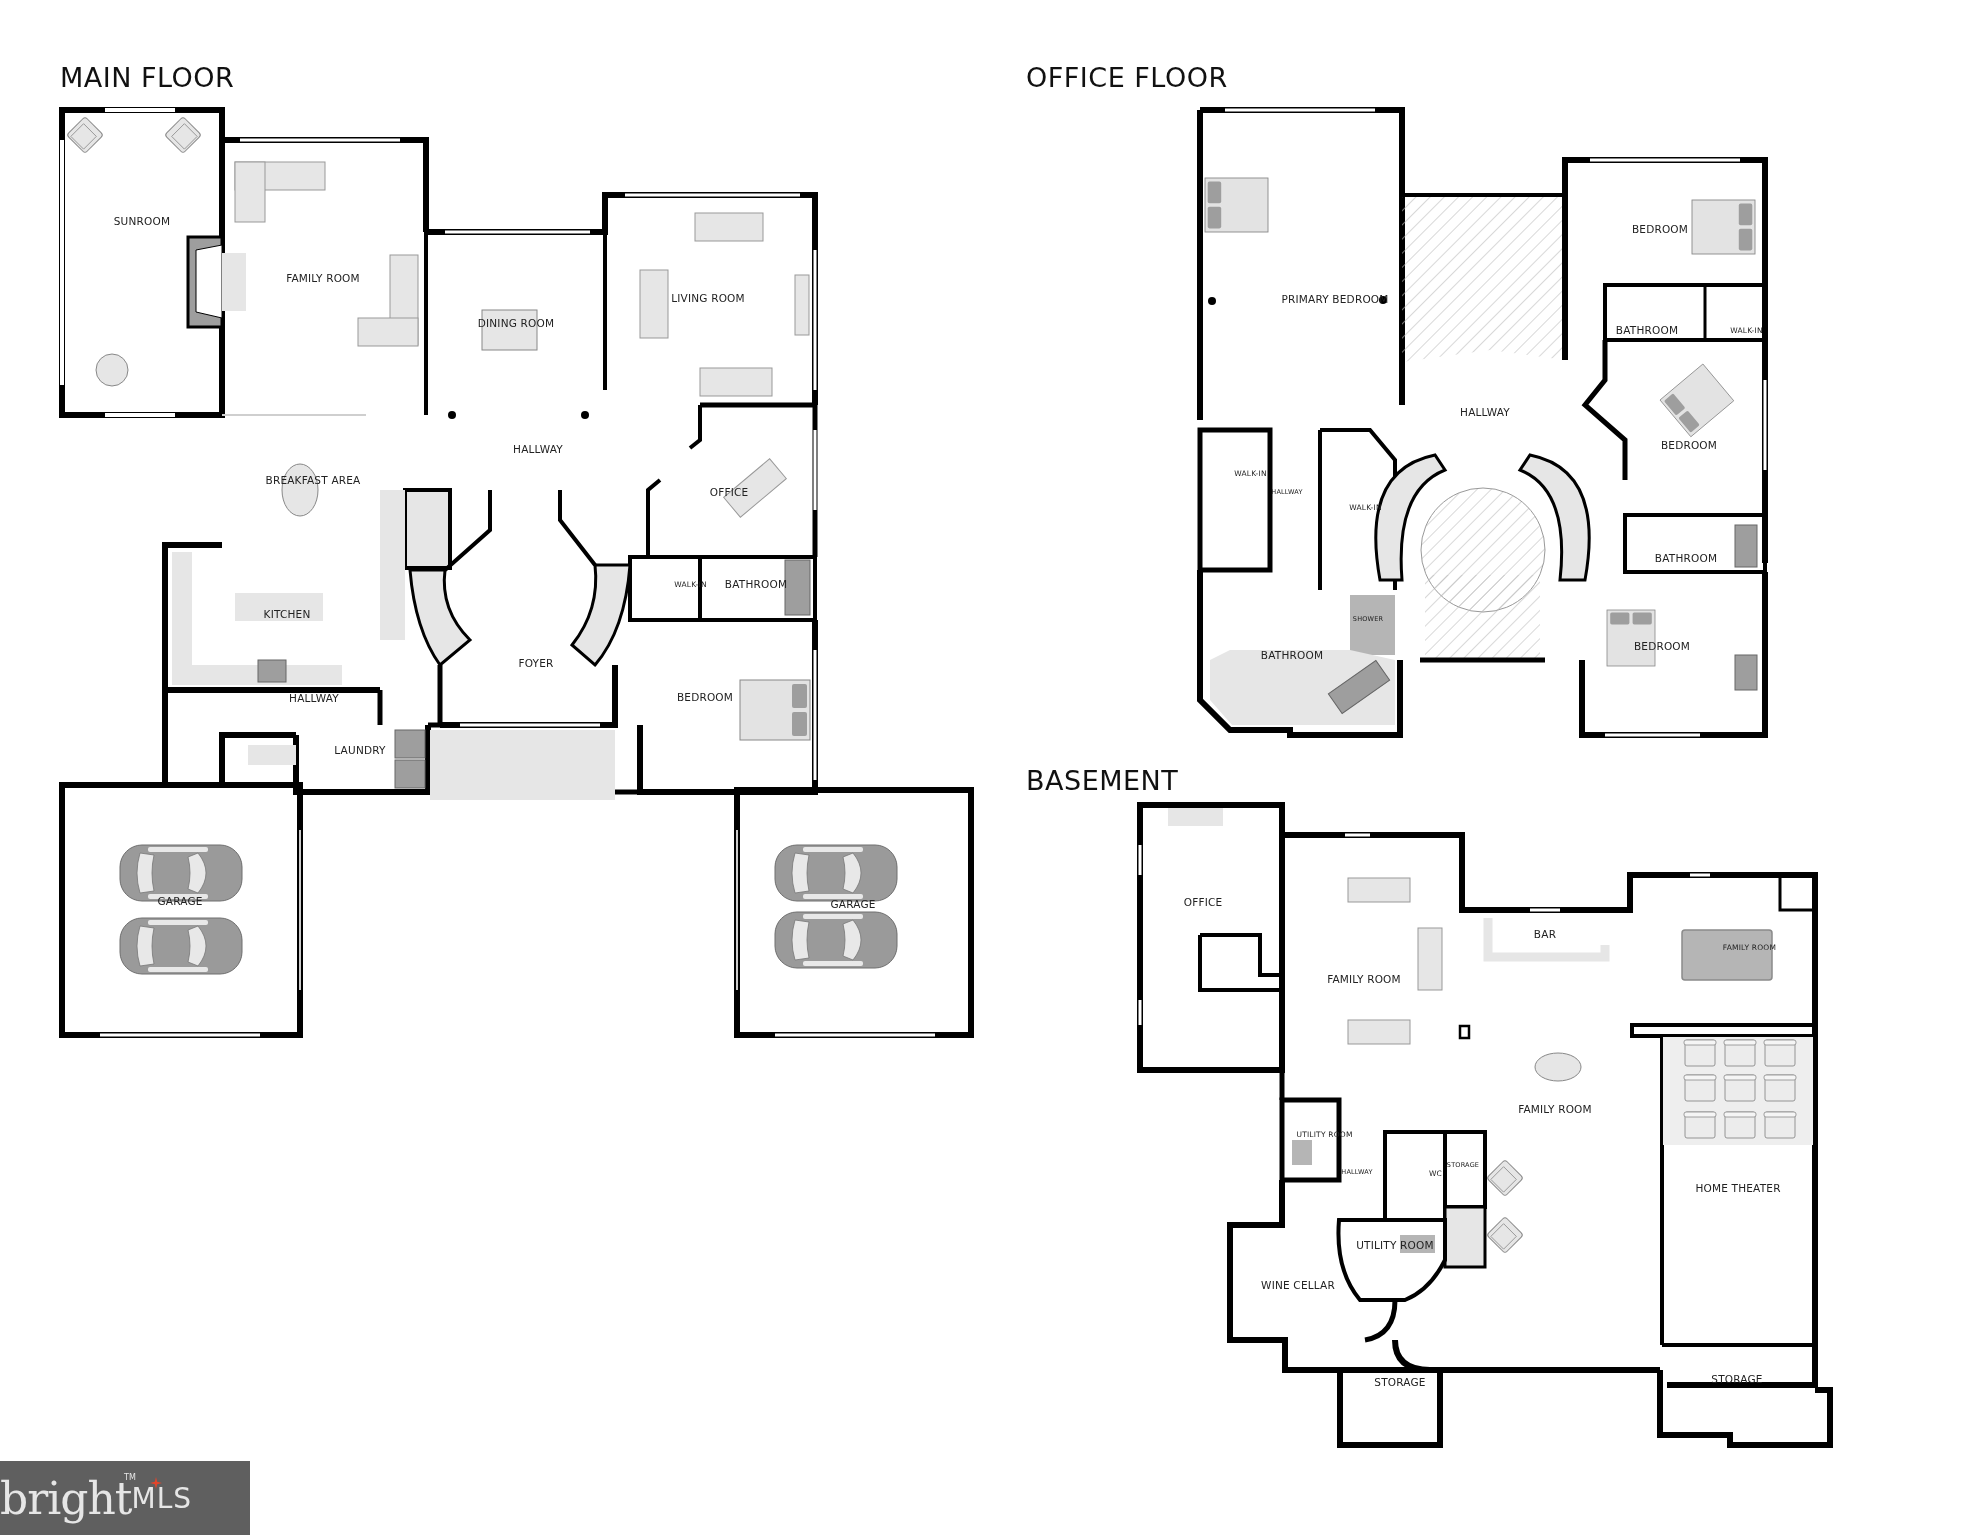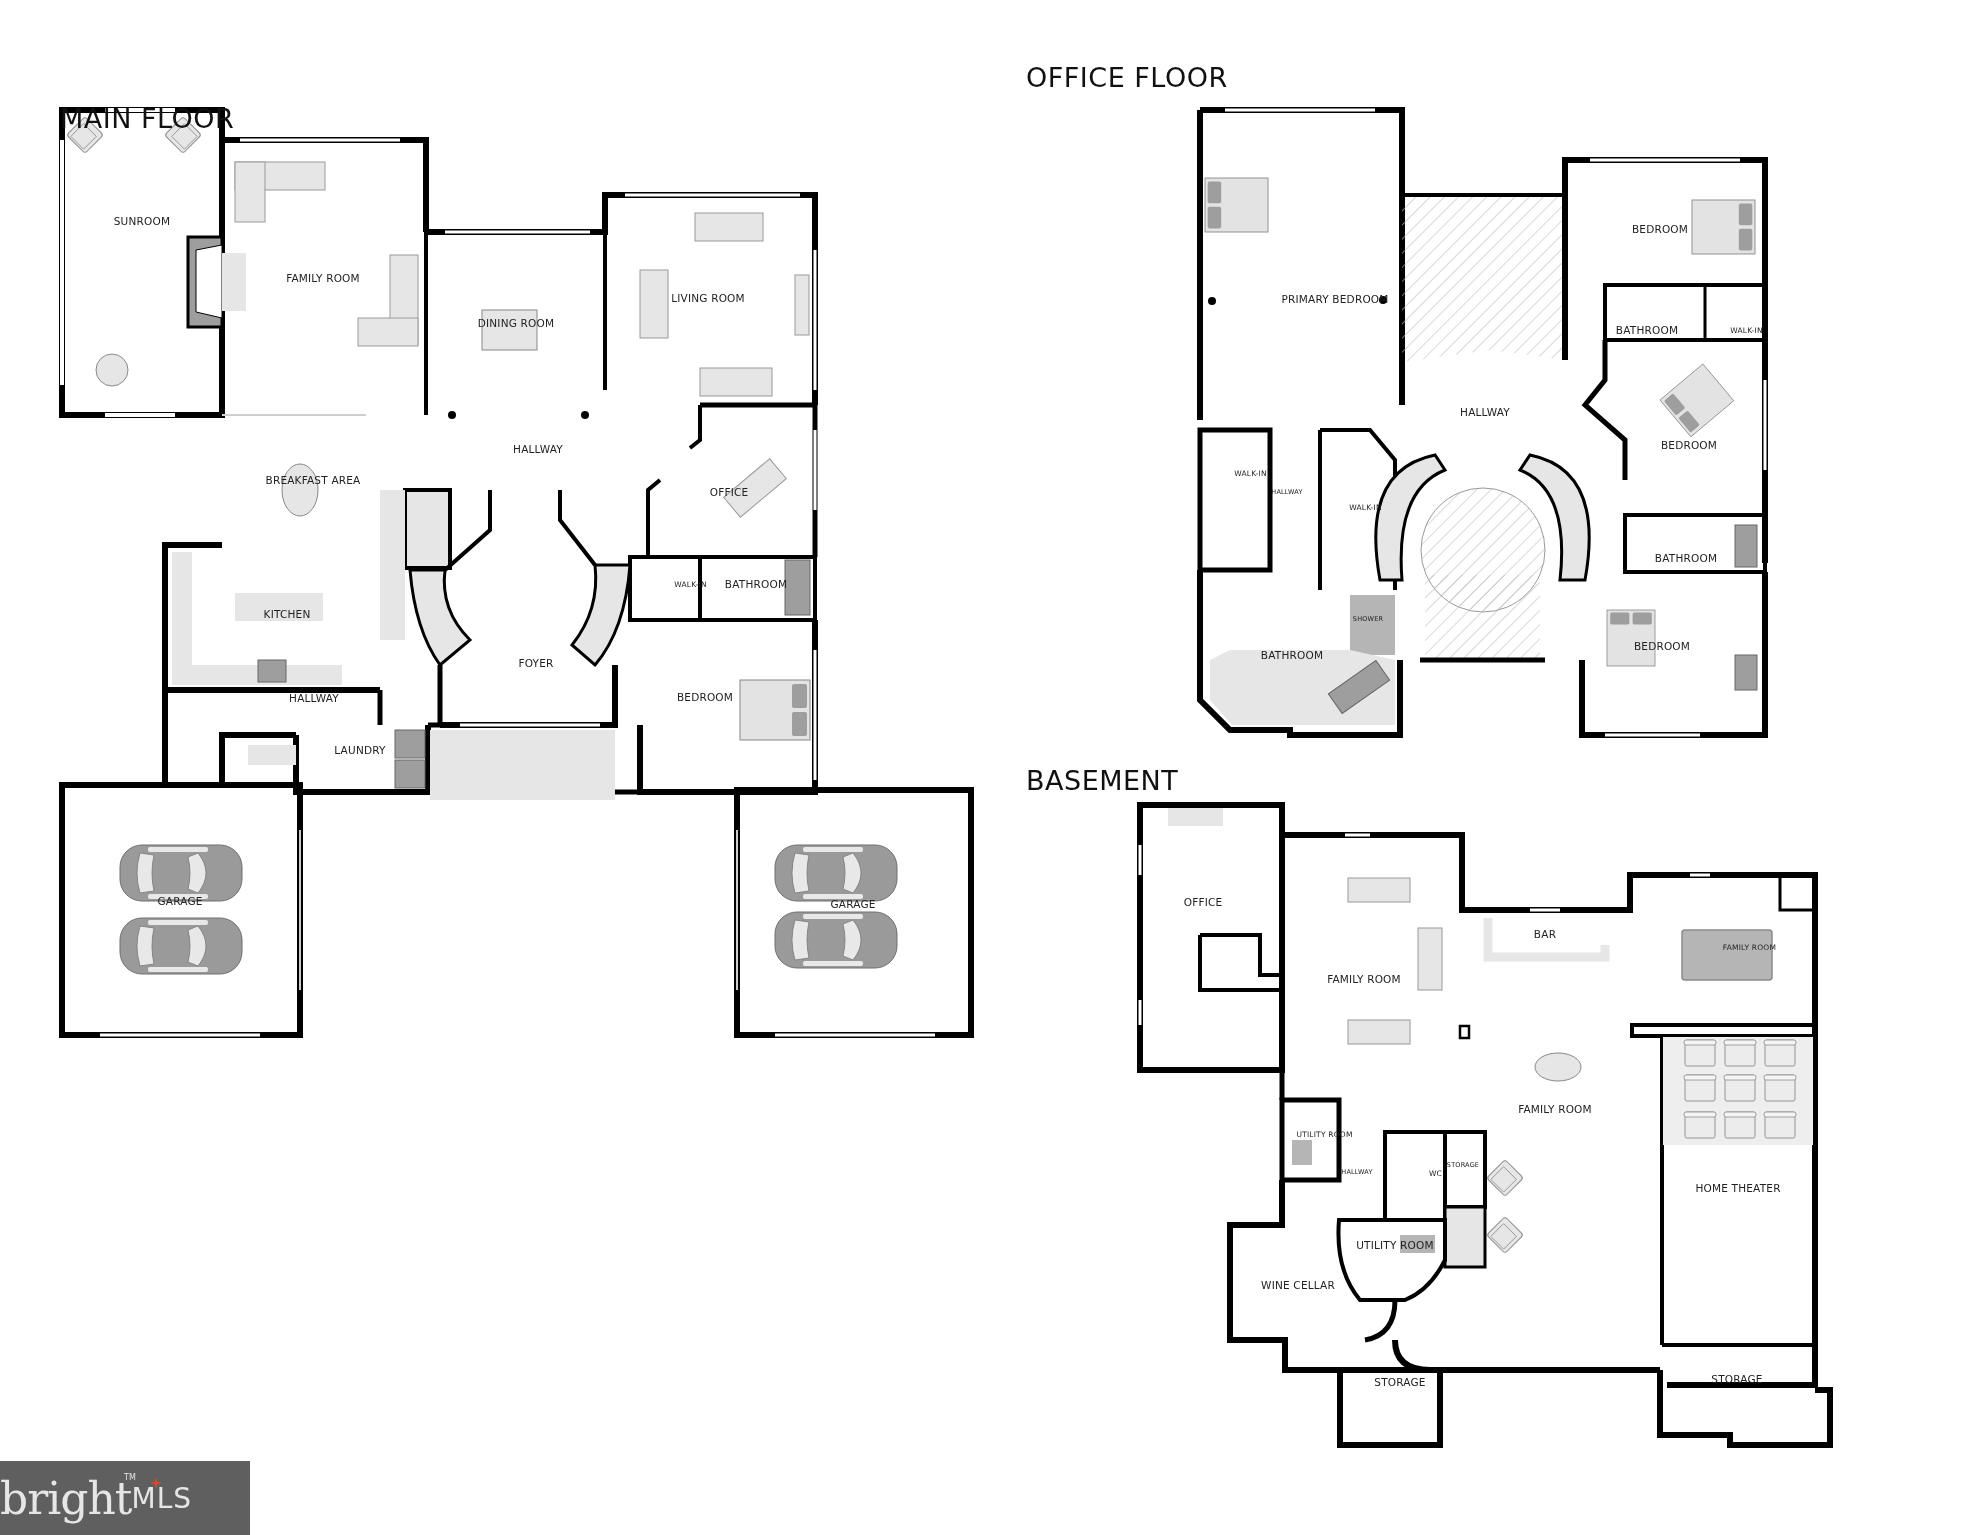--- a/index.html
+++ b/index.html
@@ -251,21 +251,21 @@
     <use href="#theater-seat" transform="translate(1765 1040)"></use>
     <use href="#theater-seat" transform="translate(1685 1075)"></use>
     <use href="#theater-seat" transform="translate(1725 1075)"></use>
     <use href="#theater-seat" transform="translate(1765 1075)"></use>
     <use href="#theater-seat" transform="translate(1685 1112)"></use>
     <use href="#theater-seat" transform="translate(1725 1112)"></use>
     <use href="#theater-seat" transform="translate(1765 1112)"></use>
   </g>
 </svg>
 
-<div class="floor-title" style="left:60px; top:62px;margin-top:41px;">MAIN FLOOR</div>
+<div class="floor-title" style="left:60px; top:62px;">MAIN FLOOR</div>
 <div class="floor-title" style="left:1026px; top:62px;">OFFICE FLOOR</div>
 <div class="floor-title" style="left:1026px; top:765px;">BASEMENT</div>
 
 <div class="room-label" style="left:142px; top:221px;">SUNROOM</div>
 <div class="room-label" style="left:323px; top:278px;">FAMILY ROOM</div>
 <div class="room-label" style="left:516px; top:323px;">DINING ROOM</div>
 <div class="room-label" style="left:708px; top:298px;">LIVING ROOM</div>
 <div class="room-label" style="left:538px; top:449px;">HALLWAY</div>
 <div class="room-label" style="left:313px; top:480px;">BREAKFAST AREA</div>
 <div class="room-label" style="left:729px; top:492px;">OFFICE</div>

